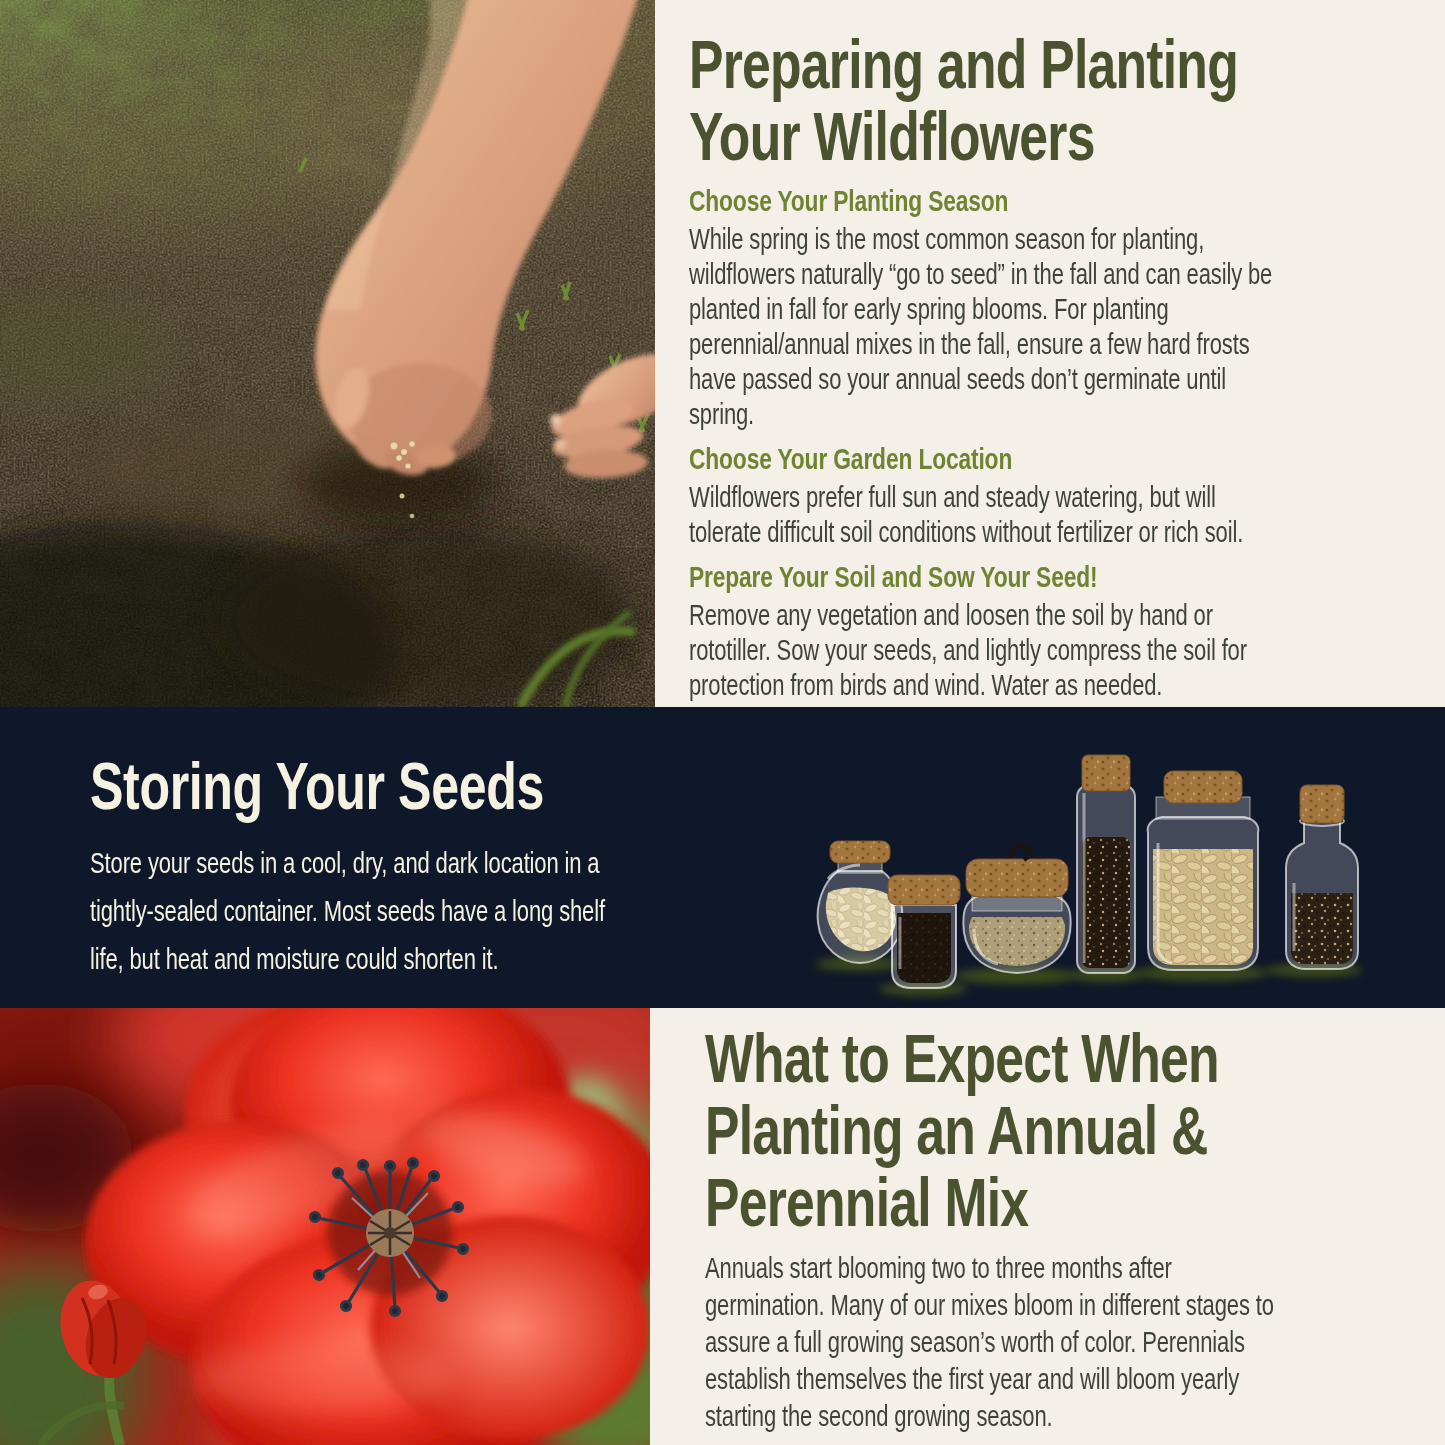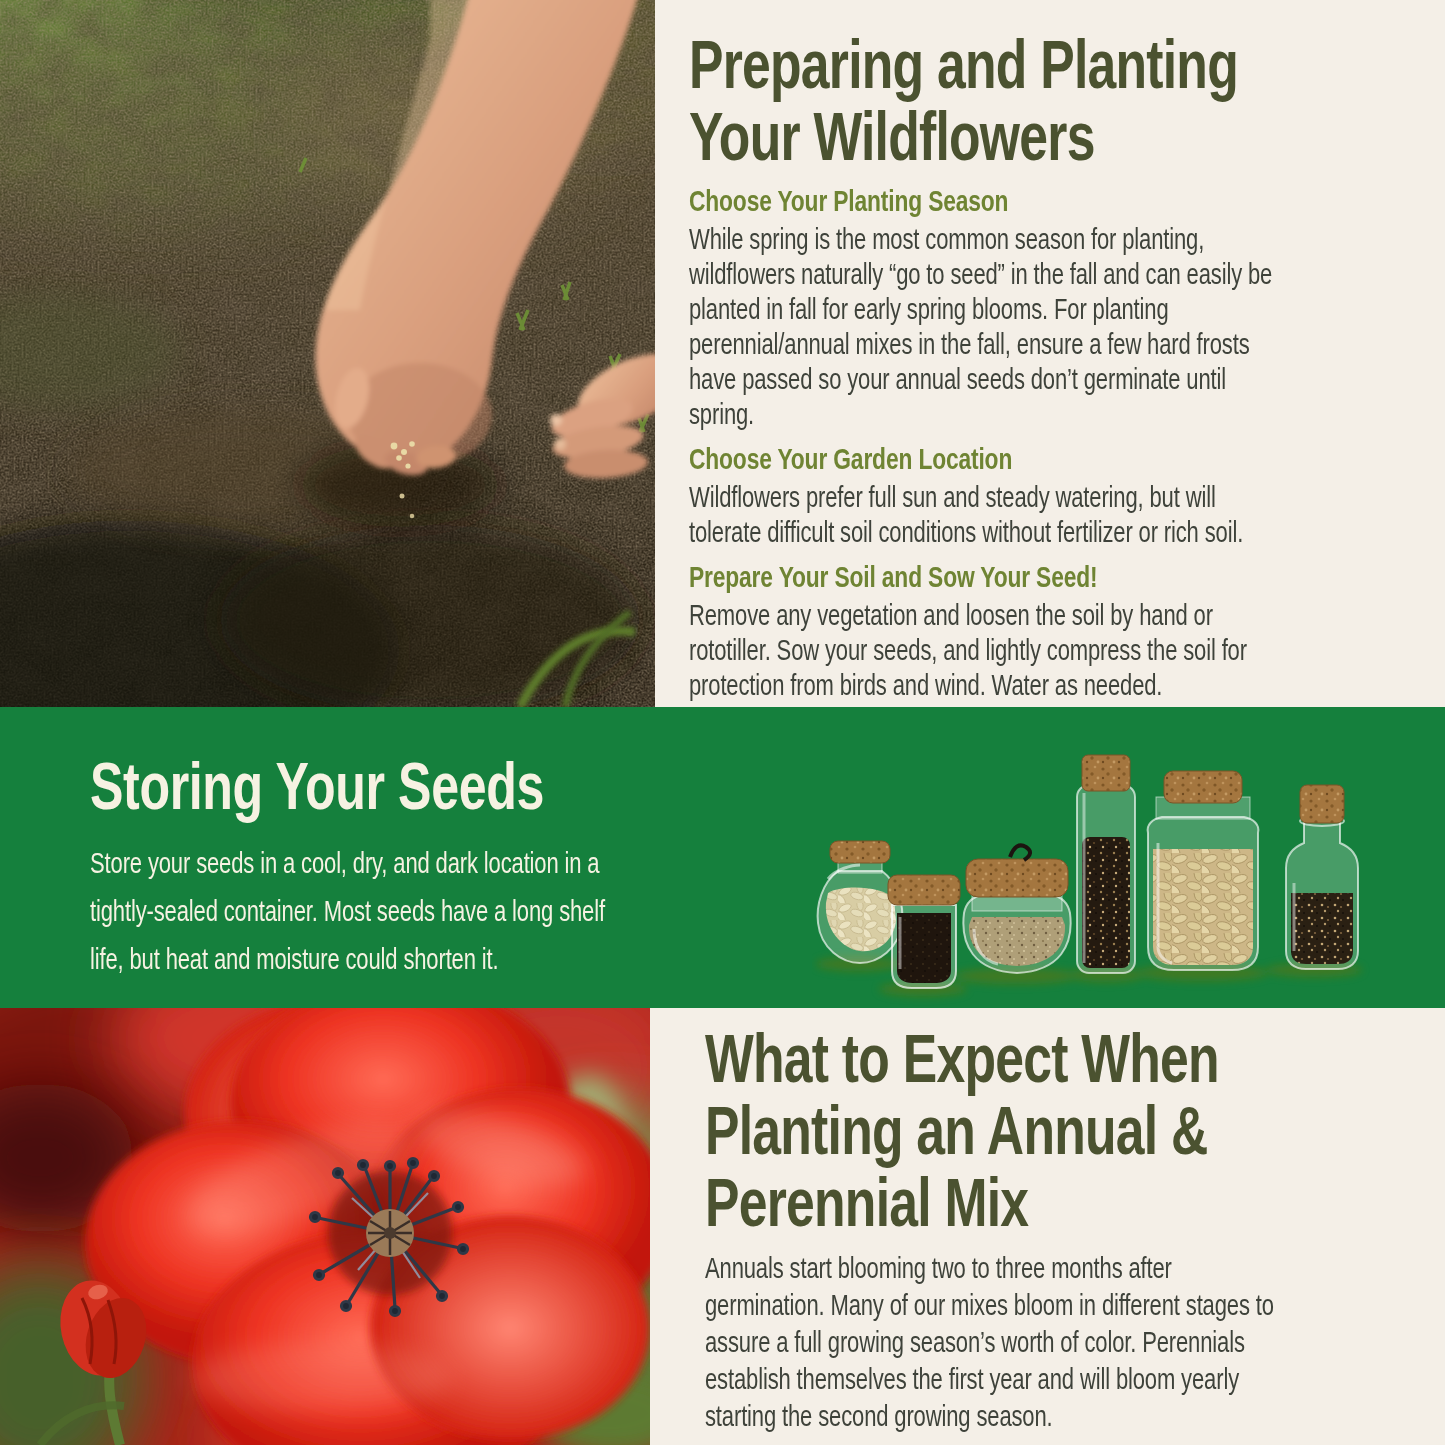--- a/index.html
+++ b/index.html
@@ -21,21 +21,21 @@
   .body-txt{
     font-size:29px;line-height:35px;color:#3e423a;letter-spacing:-0.2px;
   }
   
   .col-top{left:655px;top:0;width:790px;height:707px;padding-left:34px;box-sizing:border-box;}
   .col-top .h-big{margin-top:28px;}
   .sec-h1{margin-top:12px;}
   .sec-h2,.sec-h3{margin-top:10px;}
   .sec-p{margin-top:4px;}
   
-  .band{left:0;top:707px;width:1445px;height:301px;background:#15803d;}
+  .band{left:0;top:707px;width:1445px;height:301px;background:#0f172a;}
   .band-inner{position:absolute;left:90px;top:44px;width:980px;transform:scaleX(0.76);transform-origin:0 0;}
   .band-title{font-size:66px;line-height:70px;font-weight:bold;color:#f6f2e2;letter-spacing:-0.5px;}
   .band-body{margin-top:18px;font-size:29px;line-height:48px;color:#f6f2e2;letter-spacing:-0.2px;}
   .jars{left:812px;top:733px;width:633px;height:275px;}
   
   .col-bot{left:655px;top:1008px;width:790px;height:437px;padding-left:50px;box-sizing:border-box;}
   .col-bot .h-big{margin-top:14px;}
   .col-bot .body-txt{margin-top:12px;line-height:37px;}
   
   .photo-top{left:0;top:0;width:655px;height:707px;}

